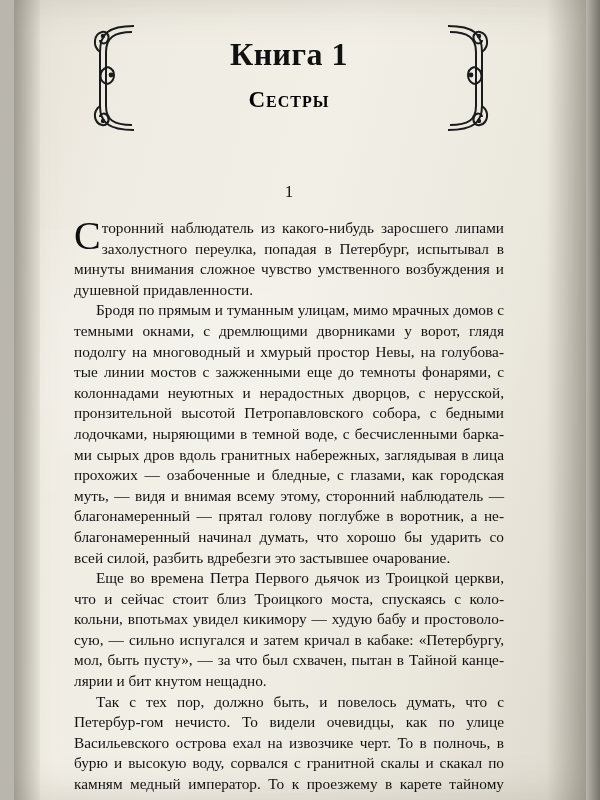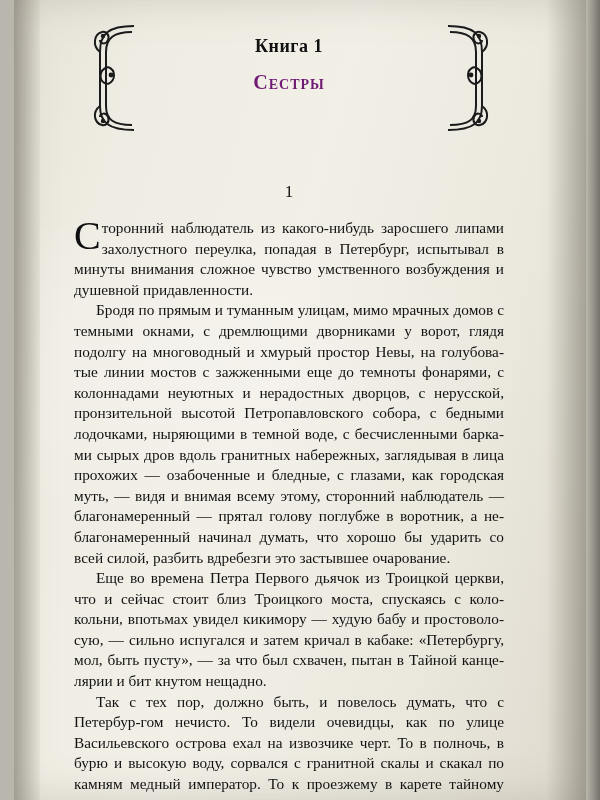--- a/index.html
+++ b/index.html
@@ -68,30 +68,30 @@
     color: #1b1b1b;
   }
   .ornament.left { left: 14px; }
   .ornament.right { right: 10px; }
   .title-wrap {
     position: absolute;
     left: 0; right: 0; top: 14px;
     text-align: center;
   }
   .book-title {
-    font-size: 18px;
+    font-size: 32px;
     font-weight: bold;
     letter-spacing: 0.5px;
     color: #111;
     margin: 0 0 14px 0;
     text-align: center;
   }
   .book-subtitle {
-    font-size: 20px;
-    color: #701a75;
+    font-size: 23px;
+    color: #000000;
     margin: 10px;
     font-variant: small-caps;
     letter-spacing: 1px;
   }
 
   
   .epigraph {
     margin-top: 34px;
     text-align: right;
     padding-right: 2px;

